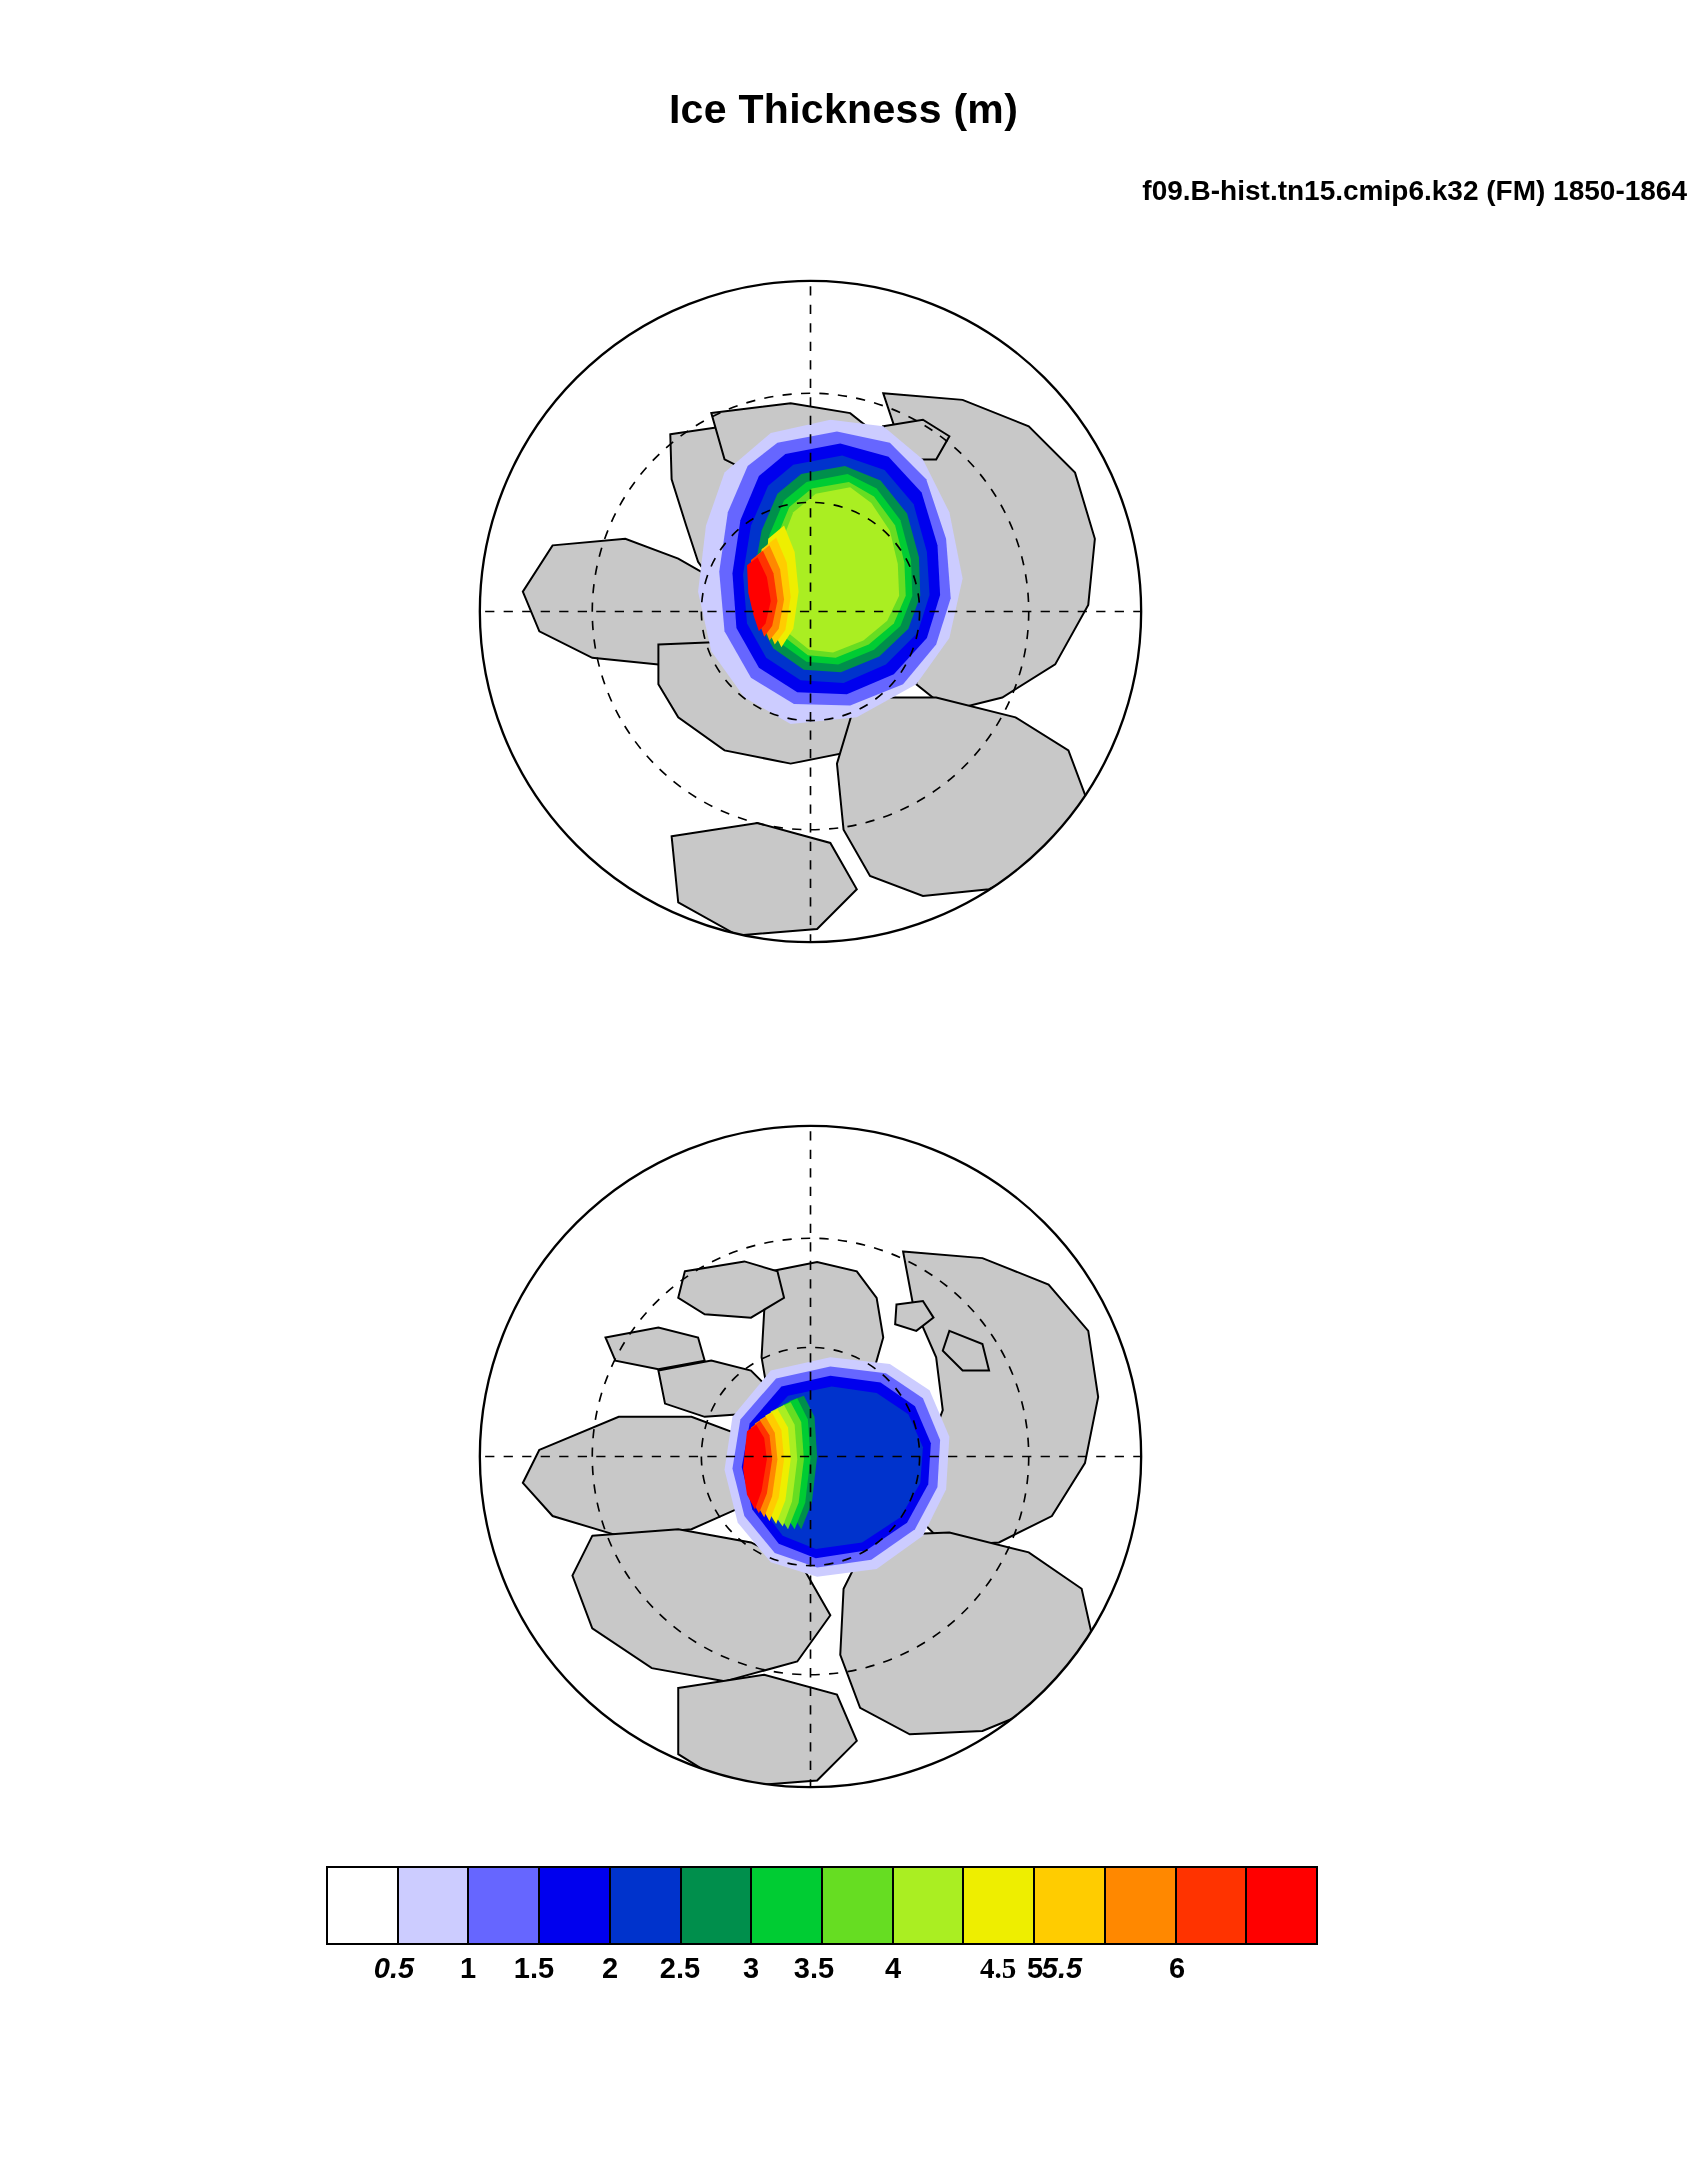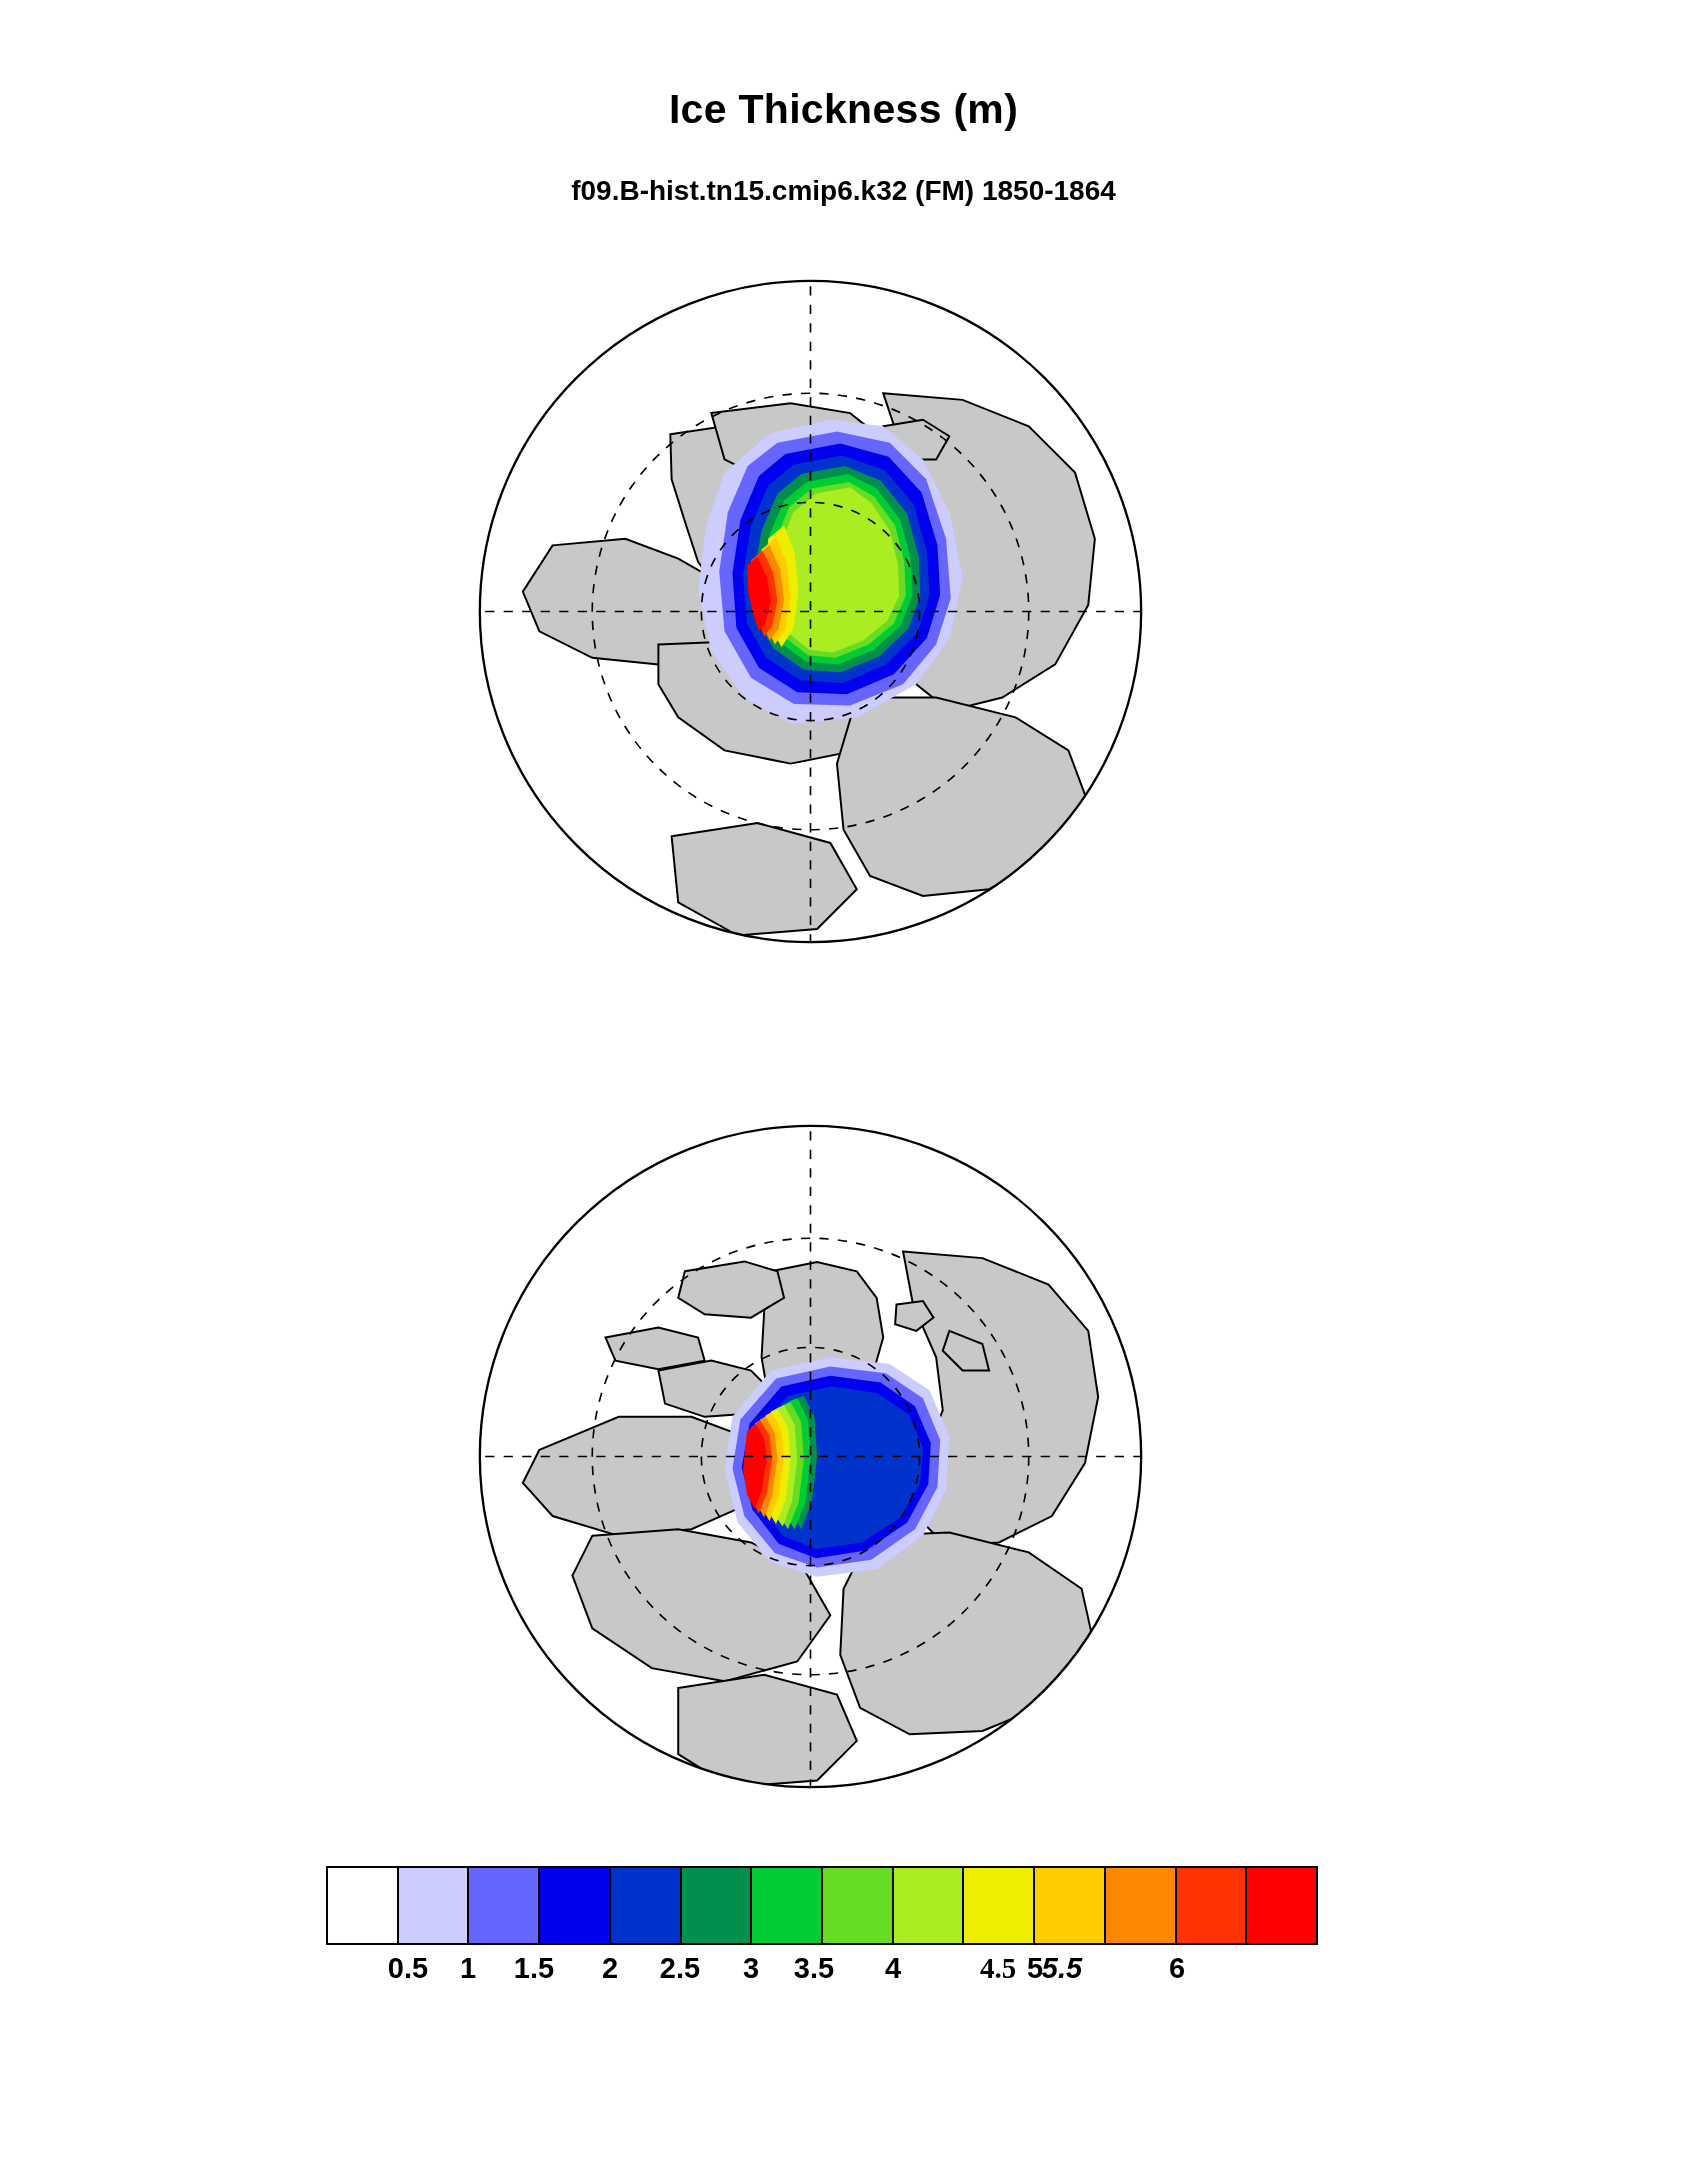--- a/index.html
+++ b/index.html
@@ -28,21 +28,21 @@
     text-align: center;
     font-size: 41px;
     font-weight: bold;
     letter-spacing: 0.3px;
   }
   .panel1-title {
     position: absolute;
     top: 175px;
     left: 0;
     width: 1687px;
-    text-align: center;
+    text-align: right;
     font-size: 28px;
     font-weight: bold;
   }
   .panel2-title {
     position: absolute;
     top: 1022px;
     left: 0;
     width: 1687px;
     text-align: center;
     font-size: 28px;
@@ -225,21 +225,21 @@
       <div class="cb-cell" style="background: rgb(0, 204, 51); border-right: 2px solid rgb(0, 0, 0);"></div>
       <div class="cb-cell" style="background: rgb(102, 221, 34); border-right: 2px solid rgb(0, 0, 0);"></div>
       <div class="cb-cell" style="background: rgb(170, 238, 34); border-right: 2px solid rgb(0, 0, 0);"></div>
       <div class="cb-cell" style="background: rgb(238, 238, 0); border-right: 2px solid rgb(0, 0, 0);"></div>
       <div class="cb-cell" style="background: rgb(255, 204, 0); border-right: 2px solid rgb(0, 0, 0);"></div>
       <div class="cb-cell" style="background: rgb(255, 136, 0); border-right: 2px solid rgb(0, 0, 0);"></div>
       <div class="cb-cell" style="background: rgb(255, 51, 0); border-right: 2px solid rgb(0, 0, 0);"></div>
       <div class="cb-cell" style="background: rgb(255, 0, 0);"></div>
     </div>
   <div class="cb-labels" id="cb-labels">
-      <span class="cb-label" style="left: 82px;">0.5</span>
+      <span class="cb-label" style="left: 68px; font-style: italic;">0.5</span>
       <span class="cb-label" style="left: 142px;">1</span>
       <span class="cb-label" style="left: 208px;">1.5</span>
       <span class="cb-label" style="left: 284px;">2</span>
       <span class="cb-label" style="left: 354px;">2.5</span>
       <span class="cb-label" style="left: 425px;">3</span>
       <span class="cb-label" style="left: 488px;">3.5</span>
       <span class="cb-label" style="left: 567px;">4</span>
       <span class="cb-label" style="left: 672px; font-family: Liberation Serif, serif;">4.5</span>
       <span class="cb-label" style="left: 709px;">5</span>
       <span class="cb-label" style="left: 736px; font-style: italic;">5.5</span>

